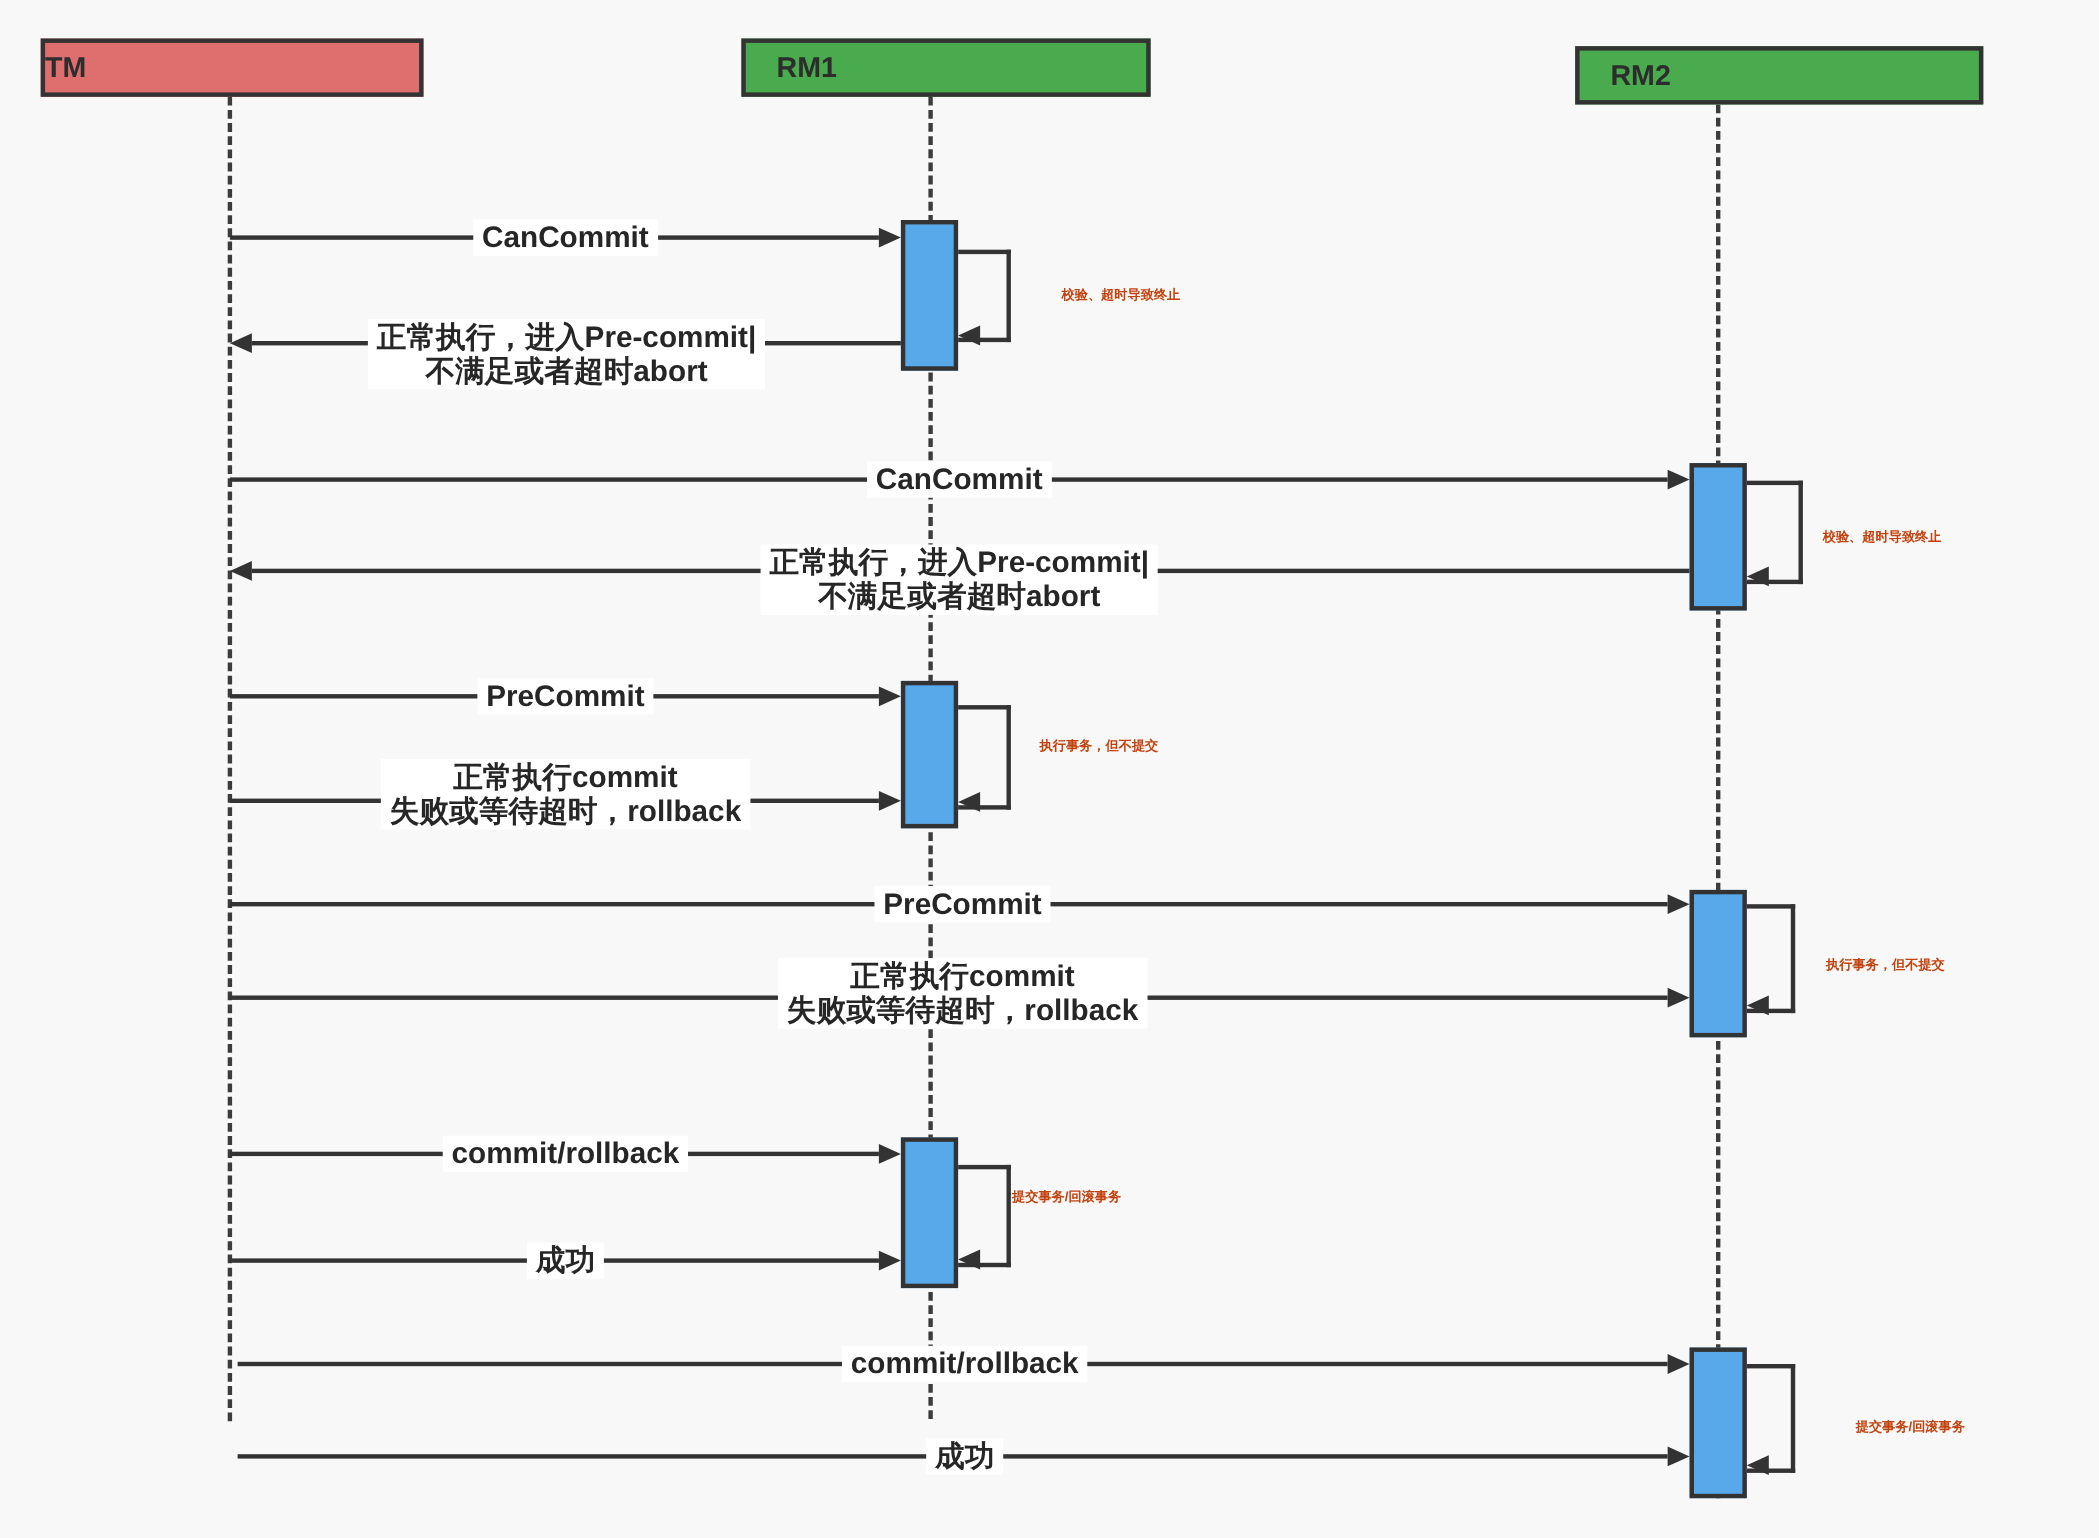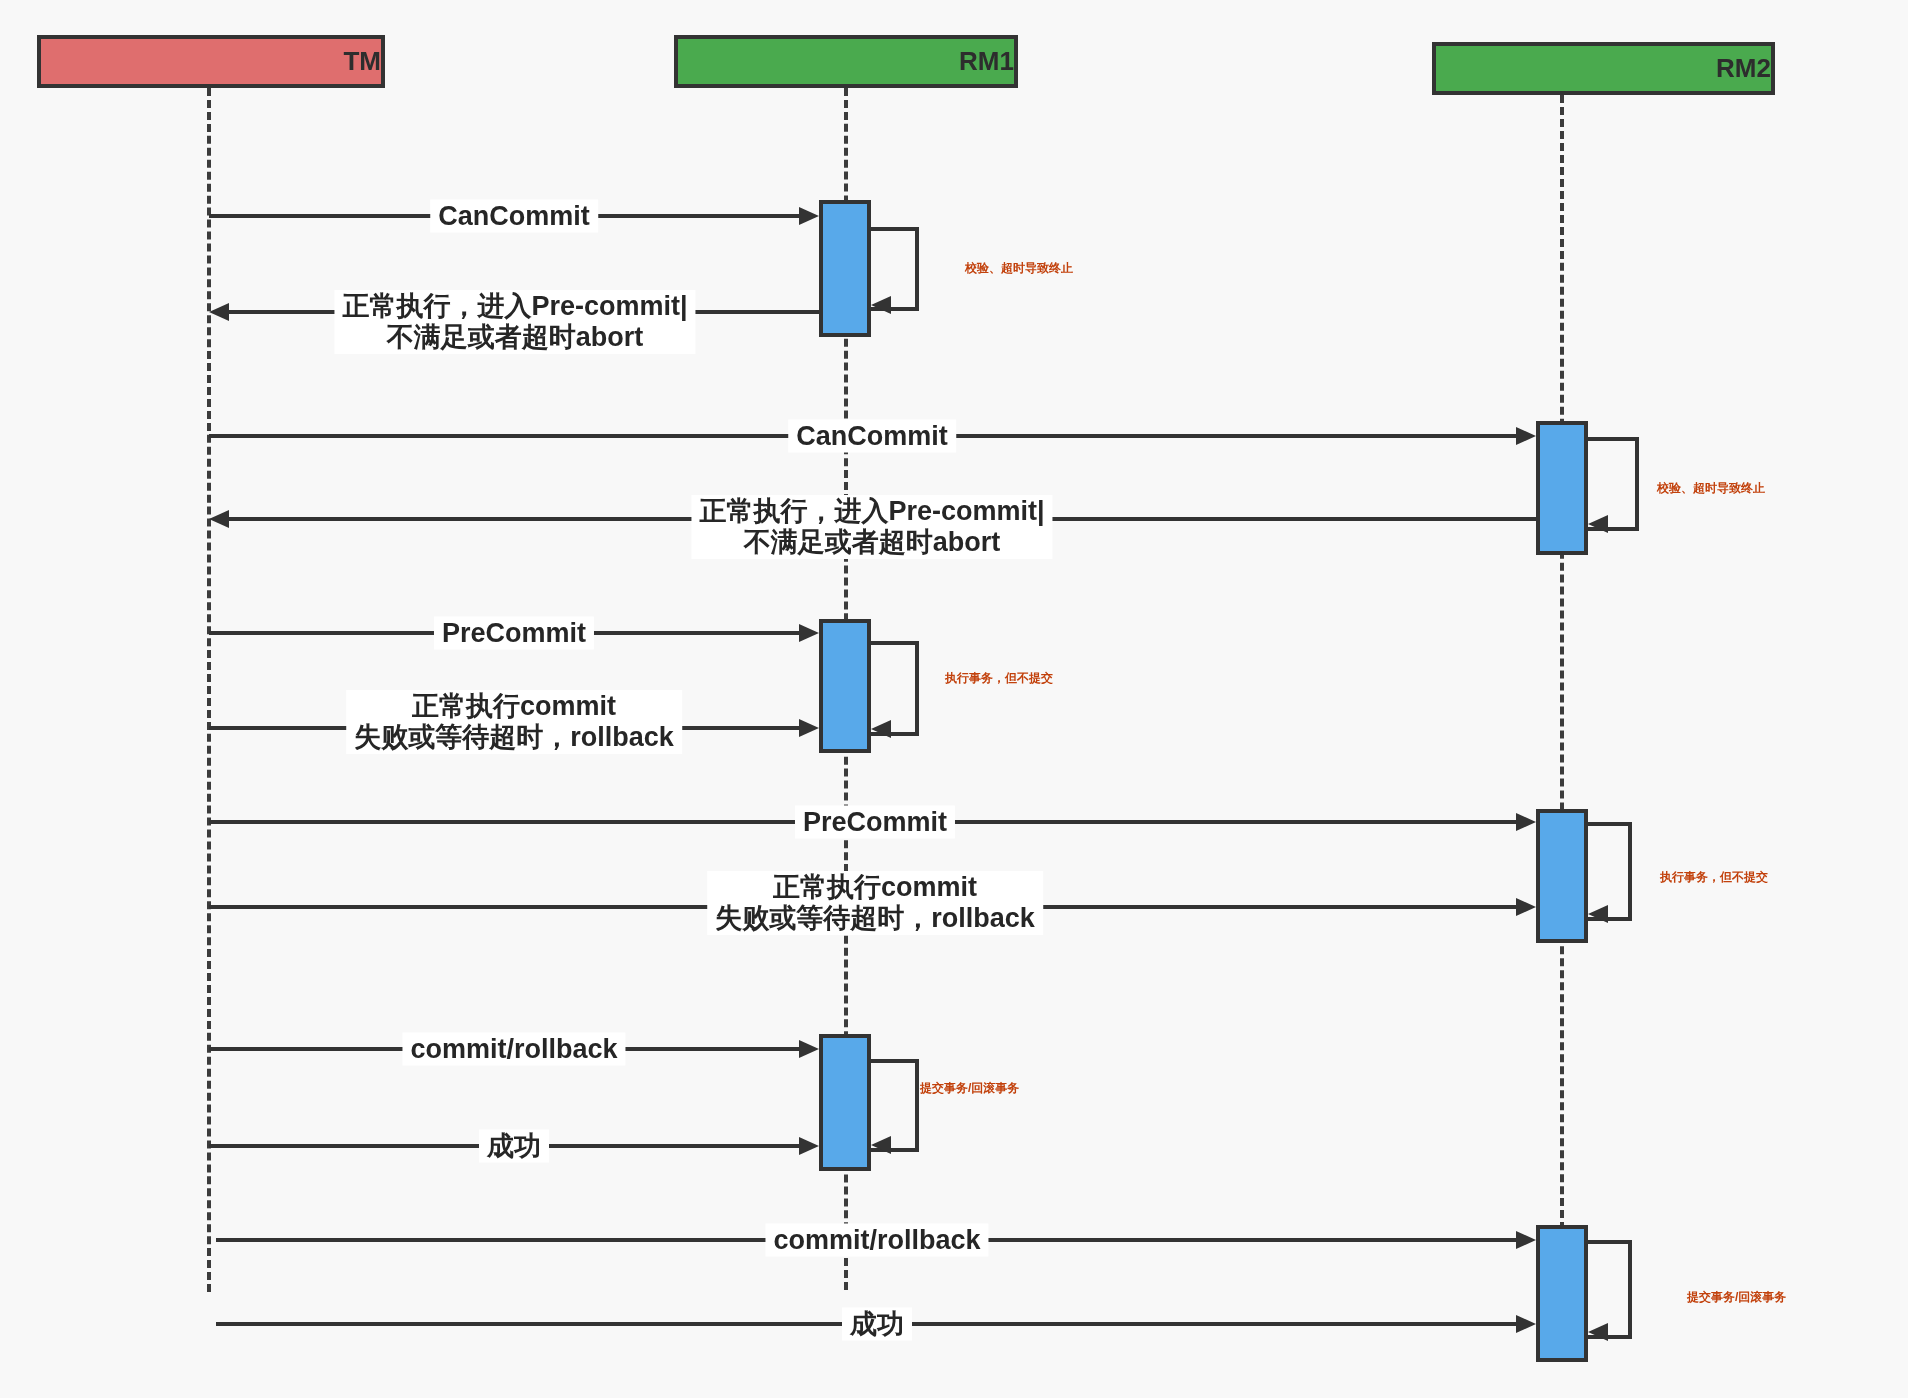--- a/index.html
+++ b/index.html
@@ -1,21 +1,21 @@
 <!DOCTYPE html>
 <html><head>
 <meta charset="utf-8">
 <style>
   html,body{margin:0;padding:0;background:#f8f8f8;}
   .diagram{position:relative;width:1908px;height:1398px;background:#f8f8f8;
            font-family:"Liberation Sans",sans-serif;overflow:hidden;}
   .actor{position:absolute;border:4px solid #333;display:flex;align-items:center;
-         justify-content:flex-end;font-weight:bold;font-size:26px;color:#2d2d2d;z-index:4;}
+         justify-content:flex-start;font-weight:bold;font-size:26px;color:#2d2d2d;z-index:4;}
   .actor-tm{background:#df6e6e;}
-  .actor-rm{background:#4aaa4e;}
+  .actor-rm{background:#4aaa4e;padding-left:28px;}
   .lifeline{position:absolute;width:0;border-left:4px dashed #3c3c3c;z-index:1;}
   .activation{position:absolute;width:44px;border:4px solid #333;background:#58a9ea;z-index:3;}
   .msg-line{position:absolute;height:4px;background:#333;z-index:2;}
   .head-right{position:absolute;width:0;height:0;border-top:9px solid transparent;
               border-bottom:9px solid transparent;border-left:20px solid #333;z-index:4;}
   .head-left{position:absolute;width:0;height:0;border-top:9px solid transparent;
              border-bottom:9px solid transparent;border-right:20px solid #333;z-index:4;}
   .loop{position:absolute;border:4px solid #333;border-left:none;background:transparent;z-index:2;}
   .msg-label{position:absolute;transform:translate(-50%,-50%);background:#ffffff;
              font-weight:bold;font-size:27px;color:#262626;white-space:nowrap;

